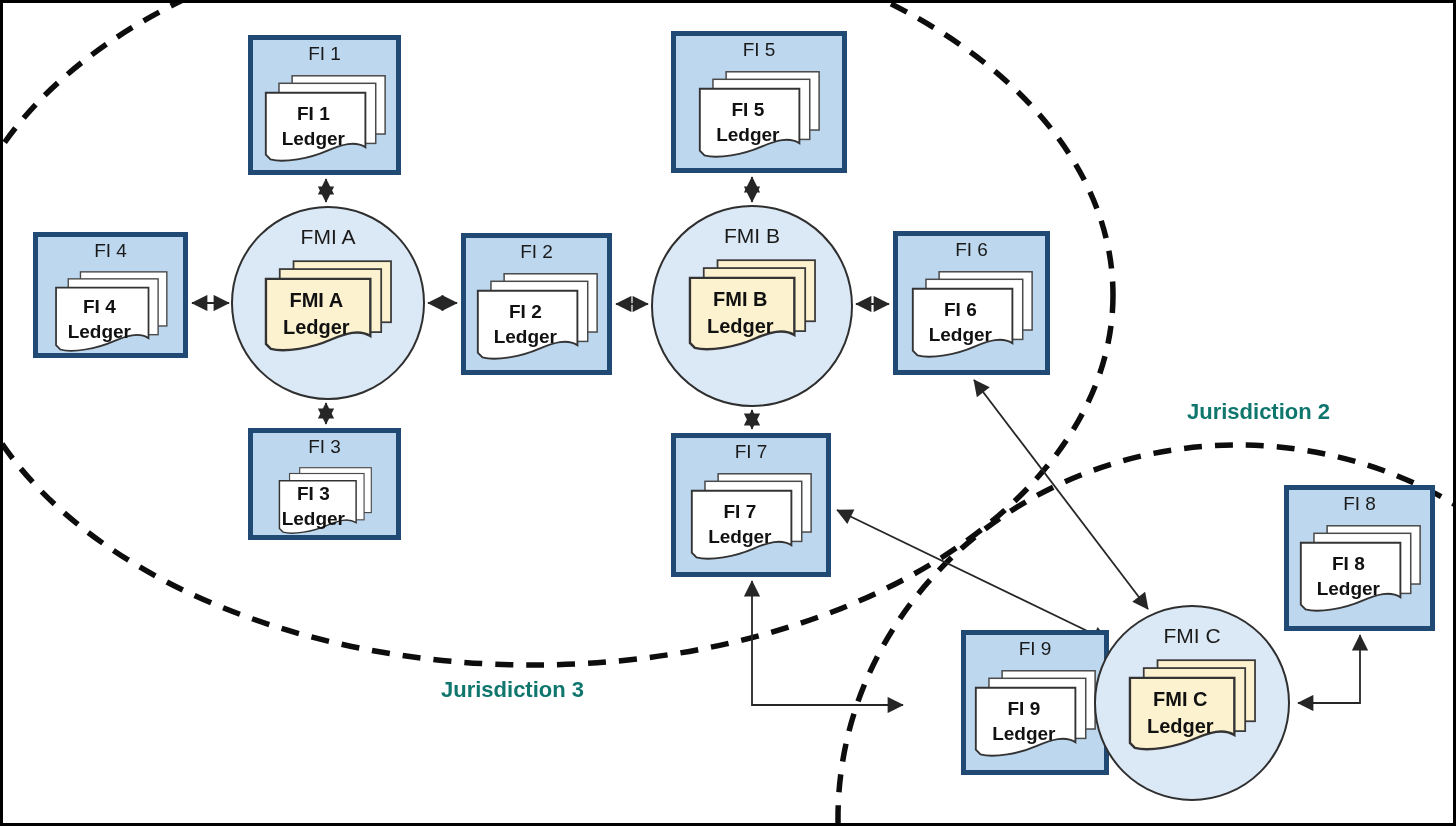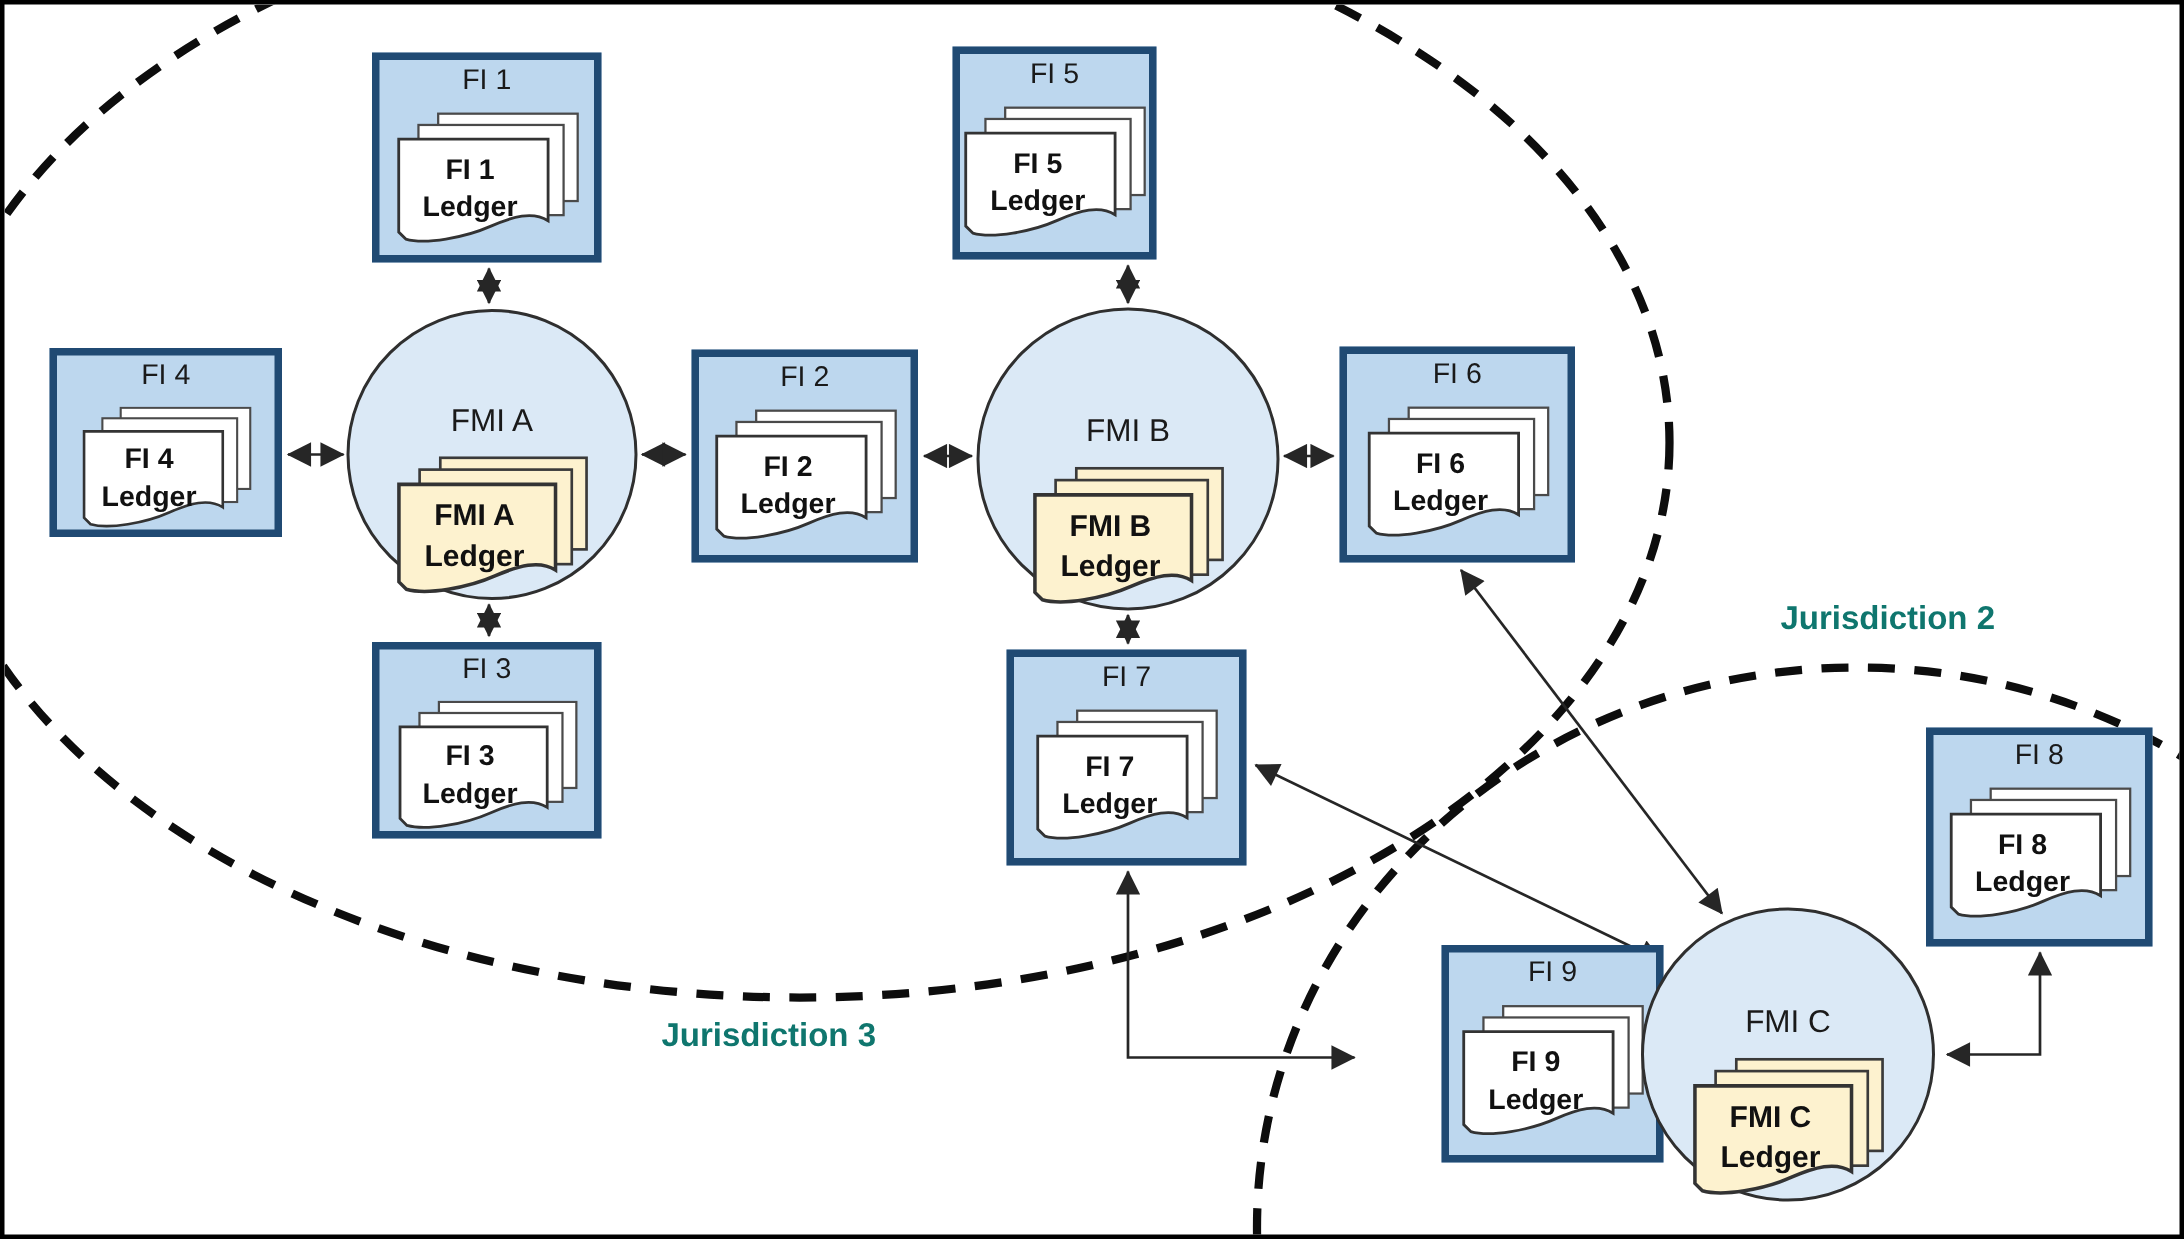--- a/index.html
+++ b/index.html
@@ -11,21 +11,21 @@
   #connector-layer{position:absolute;left:0;top:0;width:1456px;height:826px;}
 
   .fi-box{
     position:absolute;box-sizing:border-box;
     background:#bdd7ee;border:5px solid #204a73;
     display:flex;flex-direction:column;align-items:center;
   }
   .fmi-circle{
     position:absolute;box-sizing:border-box;border-radius:50%;
     background:#dbe9f6;border:2px solid #2f2f2f;
-    display:flex;flex-direction:column;align-items:center;justify-content:flex-end;
+    display:flex;flex-direction:column;align-items:center;
   }
   .node-title{
     margin-top:3px;font-size:19px;line-height:22px;color:#1a1a1a;
     text-align:center;white-space:nowrap;
   }
   .fmi-circle .node-title{margin-top:17px;font-size:21px;line-height:24px;}
 
   .doc-stack{position:relative;width:124px;height:90px;margin-top:9px;}
   .fmi-circle .doc-stack{width:130px;height:95px;margin-top:10px;}
   .doc-stack svg{position:absolute;left:0;top:0;width:100%;height:100%;}
@@ -104,21 +104,21 @@
         <path d="M3,19 H109 V77 C98,70 84,74 68,81 C50,89 22,94 8,90 L3,85 Z" stroke="#333333" stroke-width="2"></path>
           </g>
         </svg>
       <div class="doc-label">
         <span>FI 2</span>
         <span>Ledger</span>
       </div>
     </div>
   </div>
 
-  <div class="fi-box" style="left:245px;top:425px;width:153px;height:131px">
+  <div class="fi-box" style="left:245px;top:425px;width:153px;height:112px">
     <div class="node-title">FI 3</div>
     <div class="doc-stack">
       <svg viewBox="0 0 132 94">
           <g fill="#ffffff" stroke="#4a4a4a" stroke-width="1.6">
         <rect x="31" y="1" width="99" height="62"></rect>
             <rect x="17" y="9" width="103" height="64"></rect>
         <path d="M3,19 H109 V77 C98,70 84,74 68,81 C50,89 22,94 8,90 L3,85 Z" stroke="#333333" stroke-width="2"></path>
           </g>
         </svg>
       <div class="doc-label">
@@ -138,21 +138,21 @@
         <path d="M3,19 H109 V77 C98,70 84,74 68,81 C50,89 22,94 8,90 L3,85 Z" stroke="#333333" stroke-width="2"></path>
           </g>
         </svg>
       <div class="doc-label">
         <span>FI 4</span>
         <span>Ledger</span>
       </div>
     </div>
   </div>
 
-  <div class="fi-box" style="left:632px;top:28px;width:136px;height:142px">
+  <div class="fi-box" style="left:668px;top:28px;width:176px;height:142px">
     <div class="node-title">FI 5</div>
     <div class="doc-stack">
       <svg viewBox="0 0 132 94">
           <g fill="#ffffff" stroke="#4a4a4a" stroke-width="1.6">
         <rect x="31" y="1" width="99" height="62"></rect>
             <rect x="17" y="9" width="103" height="64"></rect>
         <path d="M3,19 H109 V77 C98,70 84,74 68,81 C50,89 22,94 8,90 L3,85 Z" stroke="#333333" stroke-width="2"></path>
           </g>
         </svg>
       <div class="doc-label">

